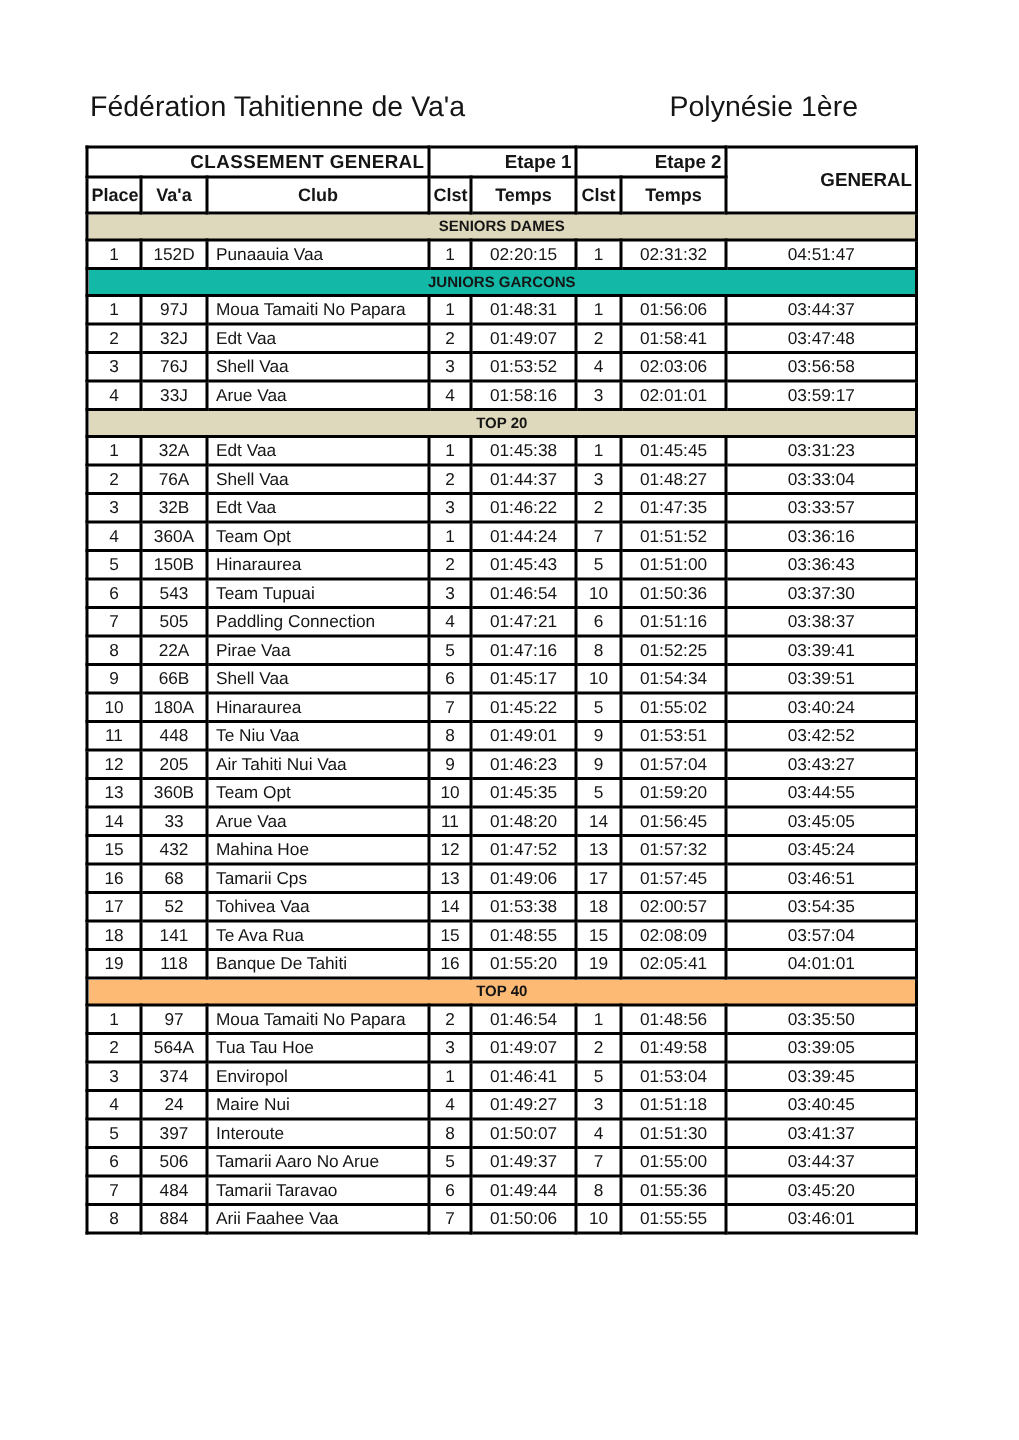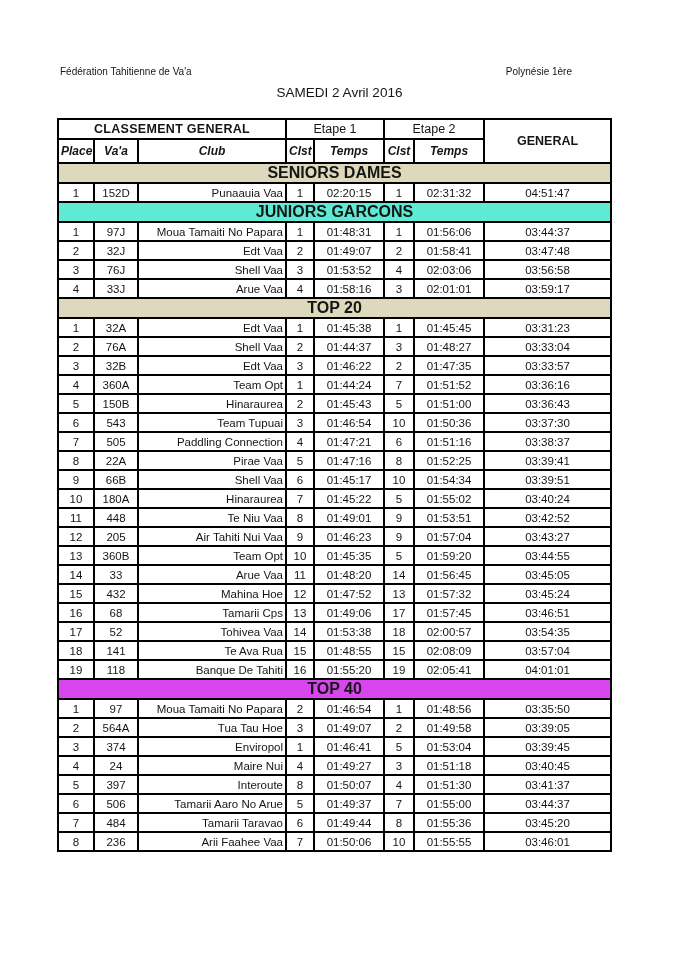--- a/index.html
+++ b/index.html
@@ -8,21 +8,21 @@
     background: #ffffff;
     font-family: "Liberation Sans", sans-serif;
     color: #151515;
     position: relative;
     overflow: hidden;
   }
   .doc-header {
     display: flex;
     justify-content: space-between;
     padding: 64px 107px 0 60px;
-    font-size: 10px;
+    font-size: 19px;
     line-height: 16px;
   }
   .doc-date {
     text-align: center;
     font-size: 13.5px;
     line-height: 16px;
     margin-top: 5px;
   }
   table.results {
     border-collapse: collapse;
@@ -32,48 +32,47 @@
     font-size: 11.5px;
   }
   table.results th, table.results td {
     border: 2px solid #000000;
     padding: 0 2px;
     text-align: center;
     vertical-align: middle;
     overflow: hidden;
     white-space: nowrap;
   }
-  thead tr.h1 th { height: 18px; font-size: 12.5px; }
-  thead tr.h2 th { height: 22px; font-size: 12px; font-style: italic; }
+  thead tr.h1 th { height: 18px; font-size: 12.5px; text-align: right; }
+  thead tr.h2 th { height: 22px; font-size: 12px; }
   th.group-title { font-weight: bold; letter-spacing: 0.3px; }
-  th.etape { font-weight: normal; }
+  th.etape { font-weight: bold; }
   th.general-h { font-weight: bold; }
   th.col-h { font-weight: bold; }
   tbody td { height: 17px; }
   tbody tr.band td {
     font-weight: bold;
-    font-size: 16px;
+    font-size: 10px;
     height: 16px;
   }
   tbody td.club {
-    text-align: right;
+    text-align: left;
     padding-left: 5px;
   }
 </style>
 </head>
 <body>
 
 <div class="page">
 
   <div class="doc-header">
     <span>Fédération Tahitienne de Va'a</span>
     <span>Polynésie 1ère</span>
   </div>
 
-  <div class="doc-date">SAMEDI 2 Avril 2016</div>
 
   <table class="results">
     <colgroup>
       <col style="width:36px">
         <col style="width:44px">
         <col style="width:148px">
       <col style="width:28px">
         <col style="width:70px">
       <col style="width:30px">
         <col style="width:70px">
@@ -104,21 +103,21 @@
           <td>1</td>
           <td>152D</td>
           <td class="club">Punaauia Vaa</td>
           <td>1</td>
           <td>02:20:15</td>
           <td>1</td>
           <td>02:31:32</td>
           <td>04:51:47</td>
         </tr>
         <tr class="band">
-          <td colspan="8" style="background: #5eead4;">JUNIORS GARCONS</td>
+          <td colspan="8" style="background: #14b8a6;">JUNIORS GARCONS</td>
         </tr>
         <tr>
           <td>1</td>
           <td>97J</td>
           <td class="club">Moua Tamaiti No Papara</td>
           <td>1</td>
           <td>01:48:31</td>
           <td>1</td>
           <td>01:56:06</td>
           <td>03:44:37</td>
@@ -340,21 +339,21 @@
           <td>19</td>
           <td>118</td>
           <td class="club">Banque De Tahiti</td>
           <td>16</td>
           <td>01:55:20</td>
           <td>19</td>
           <td>02:05:41</td>
           <td>04:01:01</td>
         </tr>
         <tr class="band">
-          <td colspan="8" style="background: #d946ef;">TOP 40</td>
+          <td colspan="8" style="background: #fdba74;">TOP 40</td>
         </tr>
         <tr>
           <td>1</td>
           <td>97</td>
           <td class="club">Moua Tamaiti No Papara</td>
           <td>2</td>
           <td>01:46:54</td>
           <td>1</td>
           <td>01:48:56</td>
           <td>03:35:50</td>
@@ -414,21 +413,21 @@
           <td>484</td>
           <td class="club">Tamarii Taravao</td>
           <td>6</td>
           <td>01:49:44</td>
           <td>8</td>
           <td>01:55:36</td>
           <td>03:45:20</td>
         </tr>
         <tr>
           <td>8</td>
-          <td>236</td>
+          <td>884</td>
           <td class="club">Arii Faahee Vaa</td>
           <td>7</td>
           <td>01:50:06</td>
           <td>10</td>
           <td>01:55:55</td>
           <td>03:46:01</td>
         </tr>
       </tbody>
   </table>
 

